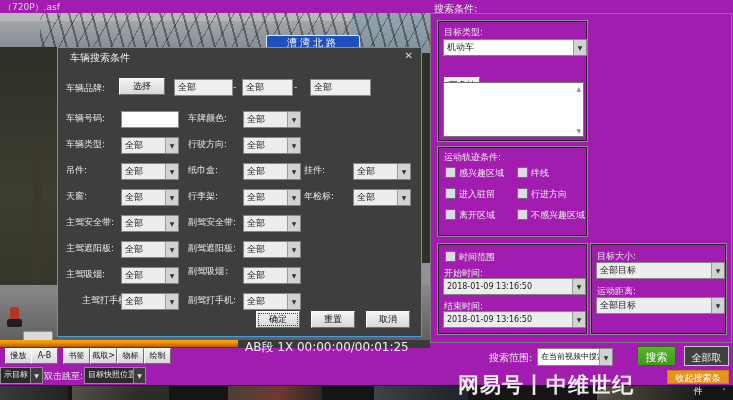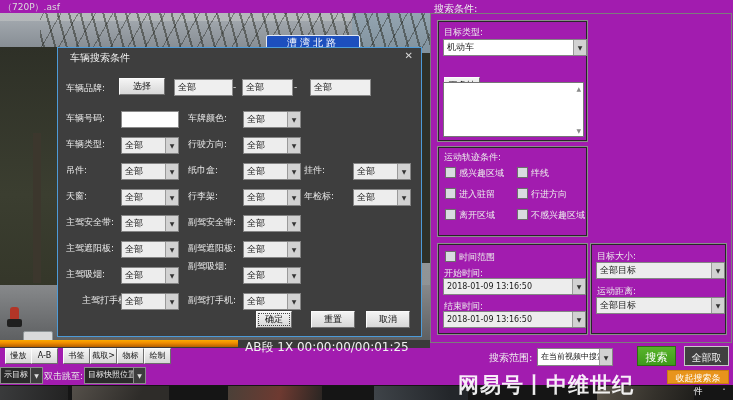--- a/index.html
+++ b/index.html
@@ -214,29 +214,29 @@
         <div class="flabel" style="left: 8px; top: 167px;">主驾安全带:</div>
         <div class="dd" style="left: 63px; top: 167px; width: 53px;"><span>全部</span><span class="arr">▼</span></div>
         <div class="flabel" style="left: 130px; top: 167px;">副驾安全带:</div>
         <div class="dd" style="left: 185px; top: 167px; width: 53px;"><span>全部</span><span class="arr">▼</span></div>
         <div class="flabel" style="left: 8px; top: 193px;">主驾遮阳板:</div>
         <div class="dd" style="left: 63px; top: 193px; width: 53px;"><span>全部</span><span class="arr">▼</span></div>
         <div class="flabel" style="left: 130px; top: 193px;">副驾遮阳板:</div>
         <div class="dd" style="left: 185px; top: 193px; width: 53px;"><span>全部</span><span class="arr">▼</span></div>
         <div class="flabel" style="left: 8px; top: 219px;">主驾吸烟:</div>
         <div class="dd" style="left: 63px; top: 219px; width: 53px;"><span>全部</span><span class="arr">▼</span></div>
-        <div class="flabel" style="left: 130px; top: 211px;">副驾吸烟:</div>
+        <div class="flabel" style="left: 130px; top: 217px; font-family: Liberation Mono, monospace;">副驾吸烟:</div>
         <div class="dd" style="left: 185px; top: 219px; width: 53px;"><span>全部</span><span class="arr">▼</span></div>
         <div class="flabel" style="left: 24px; top: 245px;">主驾打手机:</div>
         <div class="dd" style="left: 63px; top: 245px; width: 53px;"><span>全部</span><span class="arr">▼</span></div>
         <div class="flabel" style="left: 130px; top: 245px;">副驾打手机:</div>
         <div class="dd" style="left: 185px; top: 245px; width: 53px;"><span>全部</span><span class="arr">▼</span></div>
       </div>
 
-    <button class="btn3d" id="btn-ok" style="left:198px;top:263px;width:36px;height:17px">确定</button>
+    <button class="btn3d" id="btn-ok" style="left:198px;top:263px;width:44px;height:17px">确定</button>
     <button class="btn3d" style="left:253px;top:263px;width:44px;height:17px">重置</button>
     <button class="btn3d" style="left:308px;top:263px;width:44px;height:17px">取消</button>
   </div>
 
   <div class="abs" id="timeline-track"></div>
   <div class="abs" id="timeline-fill"></div>
   <div class="abs" id="timeline-text">AB段  1X   00:00:00/00:01:25</div>
   <div class="abs" id="player-buttons">
       <div class="btn3d pbtn" style="left: 5px;">慢放</div>
       <div class="btn3d pbtn" style="left: 31px;">A-B</div>

